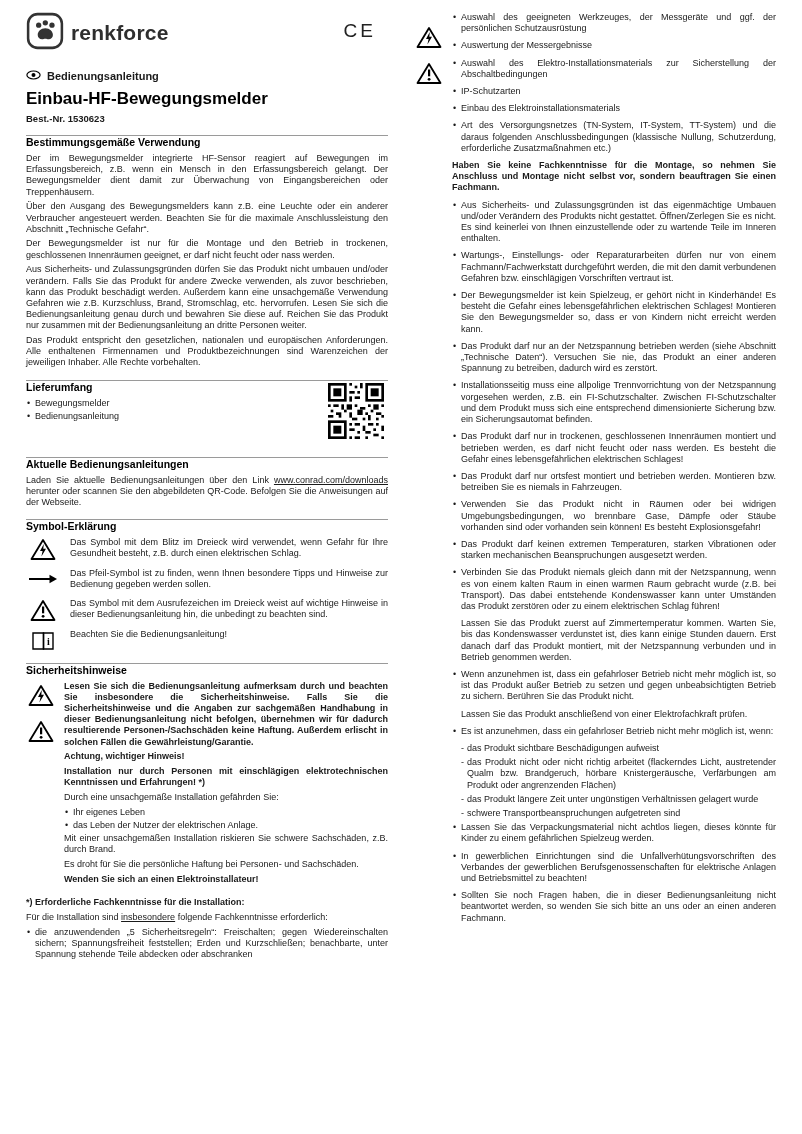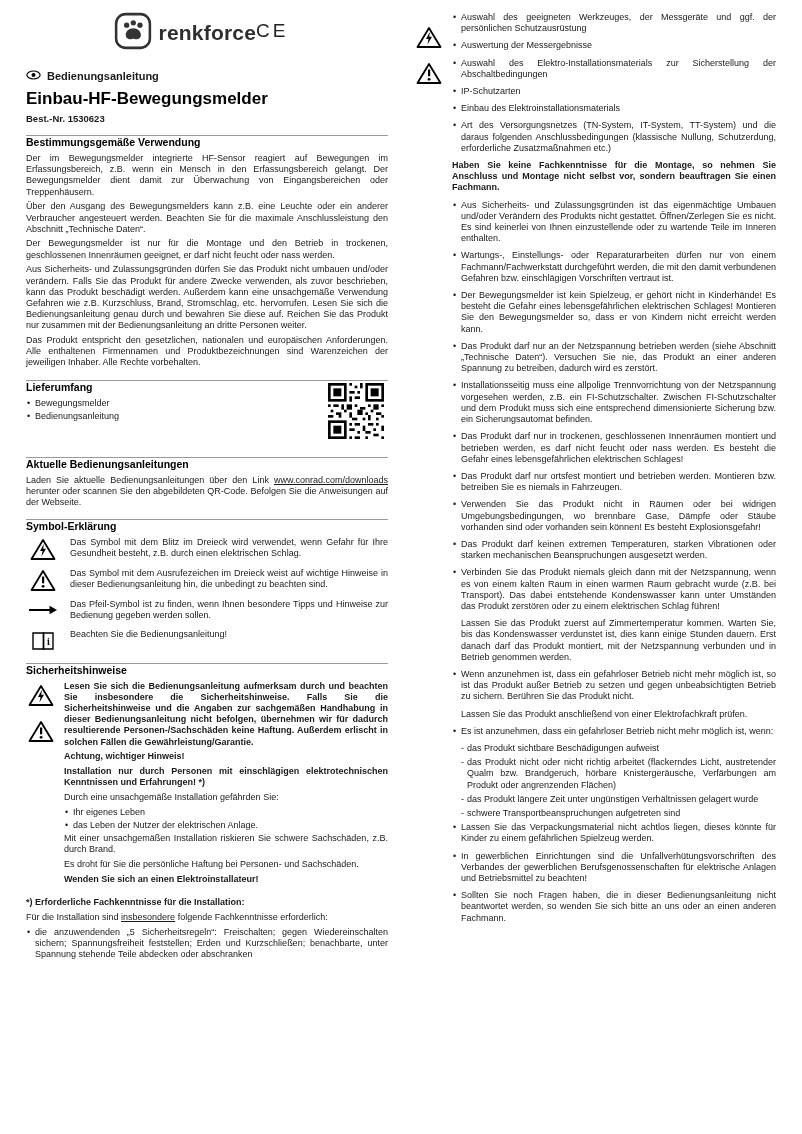--- a/index.html
+++ b/index.html
@@ -3,21 +3,21 @@
 <meta charset="utf-8">
 <style>
   * { margin:0; padding:0; box-sizing:border-box; }
   html,body { background:#ffffff; }
   body { font-family:"Liberation Sans", sans-serif; color:#1a1a1a; }
   .page { width:802px; height:1134px; background:#fff; overflow:hidden; position:relative; }
   .cols { display:flex; gap:26px; padding:12px 26px 0 26px; }
   .col { width:362px; }
 
   
-  .brand-row { display:flex; justify-content:center; align-items:flex-start; height:46px; }
+  .brand-row { display:flex; justify-content:space-between; align-items:flex-start; height:46px; }
   .logo { display:flex; align-items:center; gap:7px; }
   .logo-text { font-size:21px; font-weight:600; color:#2e2e2e; letter-spacing:0.2px; }
   .ce { font-size:19px; font-weight:400; letter-spacing:3px; color:#222; margin:8px 12px 0 0; }
 
   .doc-type { display:flex; align-items:center; gap:6px; font-weight:bold; font-size:11px; margin:12px 0 7px 0; }
   h1 { font-size:17px; font-weight:bold; color:#000; margin:0 0 4px 0; }
   .order-no { font-size:9.5px; font-weight:bold; margin-bottom:3px; }
 
   
   .section { margin-top:11px; border-top:1px solid #9a9a9a; }
@@ -92,21 +92,21 @@
       </div>
 
       <h1>Einbau-HF-Bewegungsmelder</h1>
       <div class="order-no">Best.-Nr. 1530623</div>
 
       <div class="section">
         <h2>Bestimmungsgemäße Verwendung</h2>
         <div>
 
         <p class="body">Der im Bewegungsmelder integrierte HF-Sensor reagiert auf Bewegungen im Erfassungsbereich, z.B. wenn ein Mensch in den Erfassungsbereich gelangt. Der Bewegungsmelder dient damit zur Überwachung von Eingangsbereichen oder Treppenhäusern.</p>
-            <p class="body">Über den Ausgang des Bewegungsmelders kann z.B. eine Leuchte oder ein anderer Verbraucher angesteuert werden. Beachten Sie für die maximale Anschlussleistung den Abschnitt „Technische Daten“.</p>
+            <p class="body">Über den Ausgang des Bewegungsmelders kann z.B. eine Leuchte oder ein anderer Verbraucher angesteuert werden. Beachten Sie für die maximale Anschlussleistung den Abschnitt „Technische Gefahr“.</p>
             <p class="body">Der Bewegungsmelder ist nur für die Montage und den Betrieb in trockenen, geschlossenen Innenräumen geeignet, er darf nicht feucht oder nass werden.</p>
             <p class="body">Aus Sicherheits- und Zulassungsgründen dürfen Sie das Produkt nicht umbauen und/oder verändern. Falls Sie das Produkt für andere Zwecke verwenden, als zuvor beschrieben, kann das Produkt beschädigt werden. Außerdem kann eine unsachgemäße Verwendung Gefahren wie z.B. Kurzschluss, Brand, Stromschlag, etc. hervorrufen. Lesen Sie sich die Bedienungsanleitung genau durch und bewahren Sie diese auf. Reichen Sie das Produkt nur zusammen mit der Bedienungsanleitung an dritte Personen weiter.</p>
             <p class="body">Das Produkt entspricht den gesetzlichen, nationalen und europäischen Anforderungen. Alle enthaltenen Firmennamen und Produktbezeichnungen sind Warenzeichen der jeweiligen Inhaber. Alle Rechte vorbehalten.</p>
           </div>
       </div>
 
       <div class="section delivery">
         <span class="qr">
           <svg width="56" height="56" viewBox="0 0 42 42">
             <rect width="42" height="42" fill="#fff"></rect>
@@ -197,38 +197,38 @@
           <div class="sym-icon">
             <svg width="26" height="23" viewBox="0 0 26 23">
               <path d="M13 2 L24.5 21 H1.5 Z" fill="none" stroke="#000" stroke-width="1.8" stroke-linejoin="round"></path>
               <path d="M13.8 6 L10 13 h2.6 L11.4 18.6 L16 10.8 h-2.7 Z" fill="#000"></path>
             </svg>
           </div>
           <p class="body">Das Symbol mit dem Blitz im Dreieck wird verwendet, wenn Gefahr für Ihre Gesundheit besteht, z.B. durch einen elektrischen Schlag.</p>
         </div>
 
         <div class="sym-row">
+          <div class="sym-icon" style="padding-top:6px;">
+            <svg width="30" height="10" viewBox="0 0 30 10">
+              <line x1="1" y1="5" x2="23" y2="5" stroke="#000" stroke-width="2"></line>
+              <path d="M21.5 0.8 L29 5 L21.5 9.2 Z" fill="#000"></path>
+            </svg>
+          </div>
+          <p class="body">Das Pfeil-Symbol ist zu finden, wenn Ihnen besondere Tipps und Hinweise zur Bedienung gegeben werden sollen.</p>
+        </div>
+
+        <div class="sym-row">
           <div class="sym-icon">
             <svg width="26" height="23" viewBox="0 0 26 23">
               <path d="M13 2 L24.5 21 H1.5 Z" fill="none" stroke="#000" stroke-width="1.8" stroke-linejoin="round"></path>
               <rect x="12" y="7.5" width="2.2" height="6.8" fill="#000"></rect>
               <circle cx="13.1" cy="17.3" r="1.4" fill="#000"></circle>
             </svg>
           </div>
           <p class="body">Das Symbol mit dem Ausrufezeichen im Dreieck weist auf wichtige Hinweise in dieser Bedienungsanleitung hin, die unbedingt zu beachten sind.</p>
-        </div>
-
-        <div class="sym-row">
-          <div class="sym-icon" style="padding-top:6px;">
-            <svg width="30" height="10" viewBox="0 0 30 10">
-              <line x1="1" y1="5" x2="23" y2="5" stroke="#000" stroke-width="2"></line>
-              <path d="M21.5 0.8 L29 5 L21.5 9.2 Z" fill="#000"></path>
-            </svg>
-          </div>
-          <p class="body">Das Pfeil-Symbol ist zu finden, wenn Ihnen besondere Tipps und Hinweise zur Bedienung gegeben werden sollen.</p>
         </div>
 
 
         <div class="sym-row">
           <div class="sym-icon">
             <svg width="26" height="22" viewBox="0 0 26 22">
               <path d="M3 3 H13.5 V19 H3 Z" fill="none" stroke="#000" stroke-width="1.4"></path>
               <path d="M13.5 3 H23 V19 H13.5 Z" fill="none" stroke="#000" stroke-width="1.4"></path>
               <text x="18.3" y="14.5" font-size="10" font-weight="bold" text-anchor="middle" font-family="Liberation Serif, serif">i</text>
             </svg>

